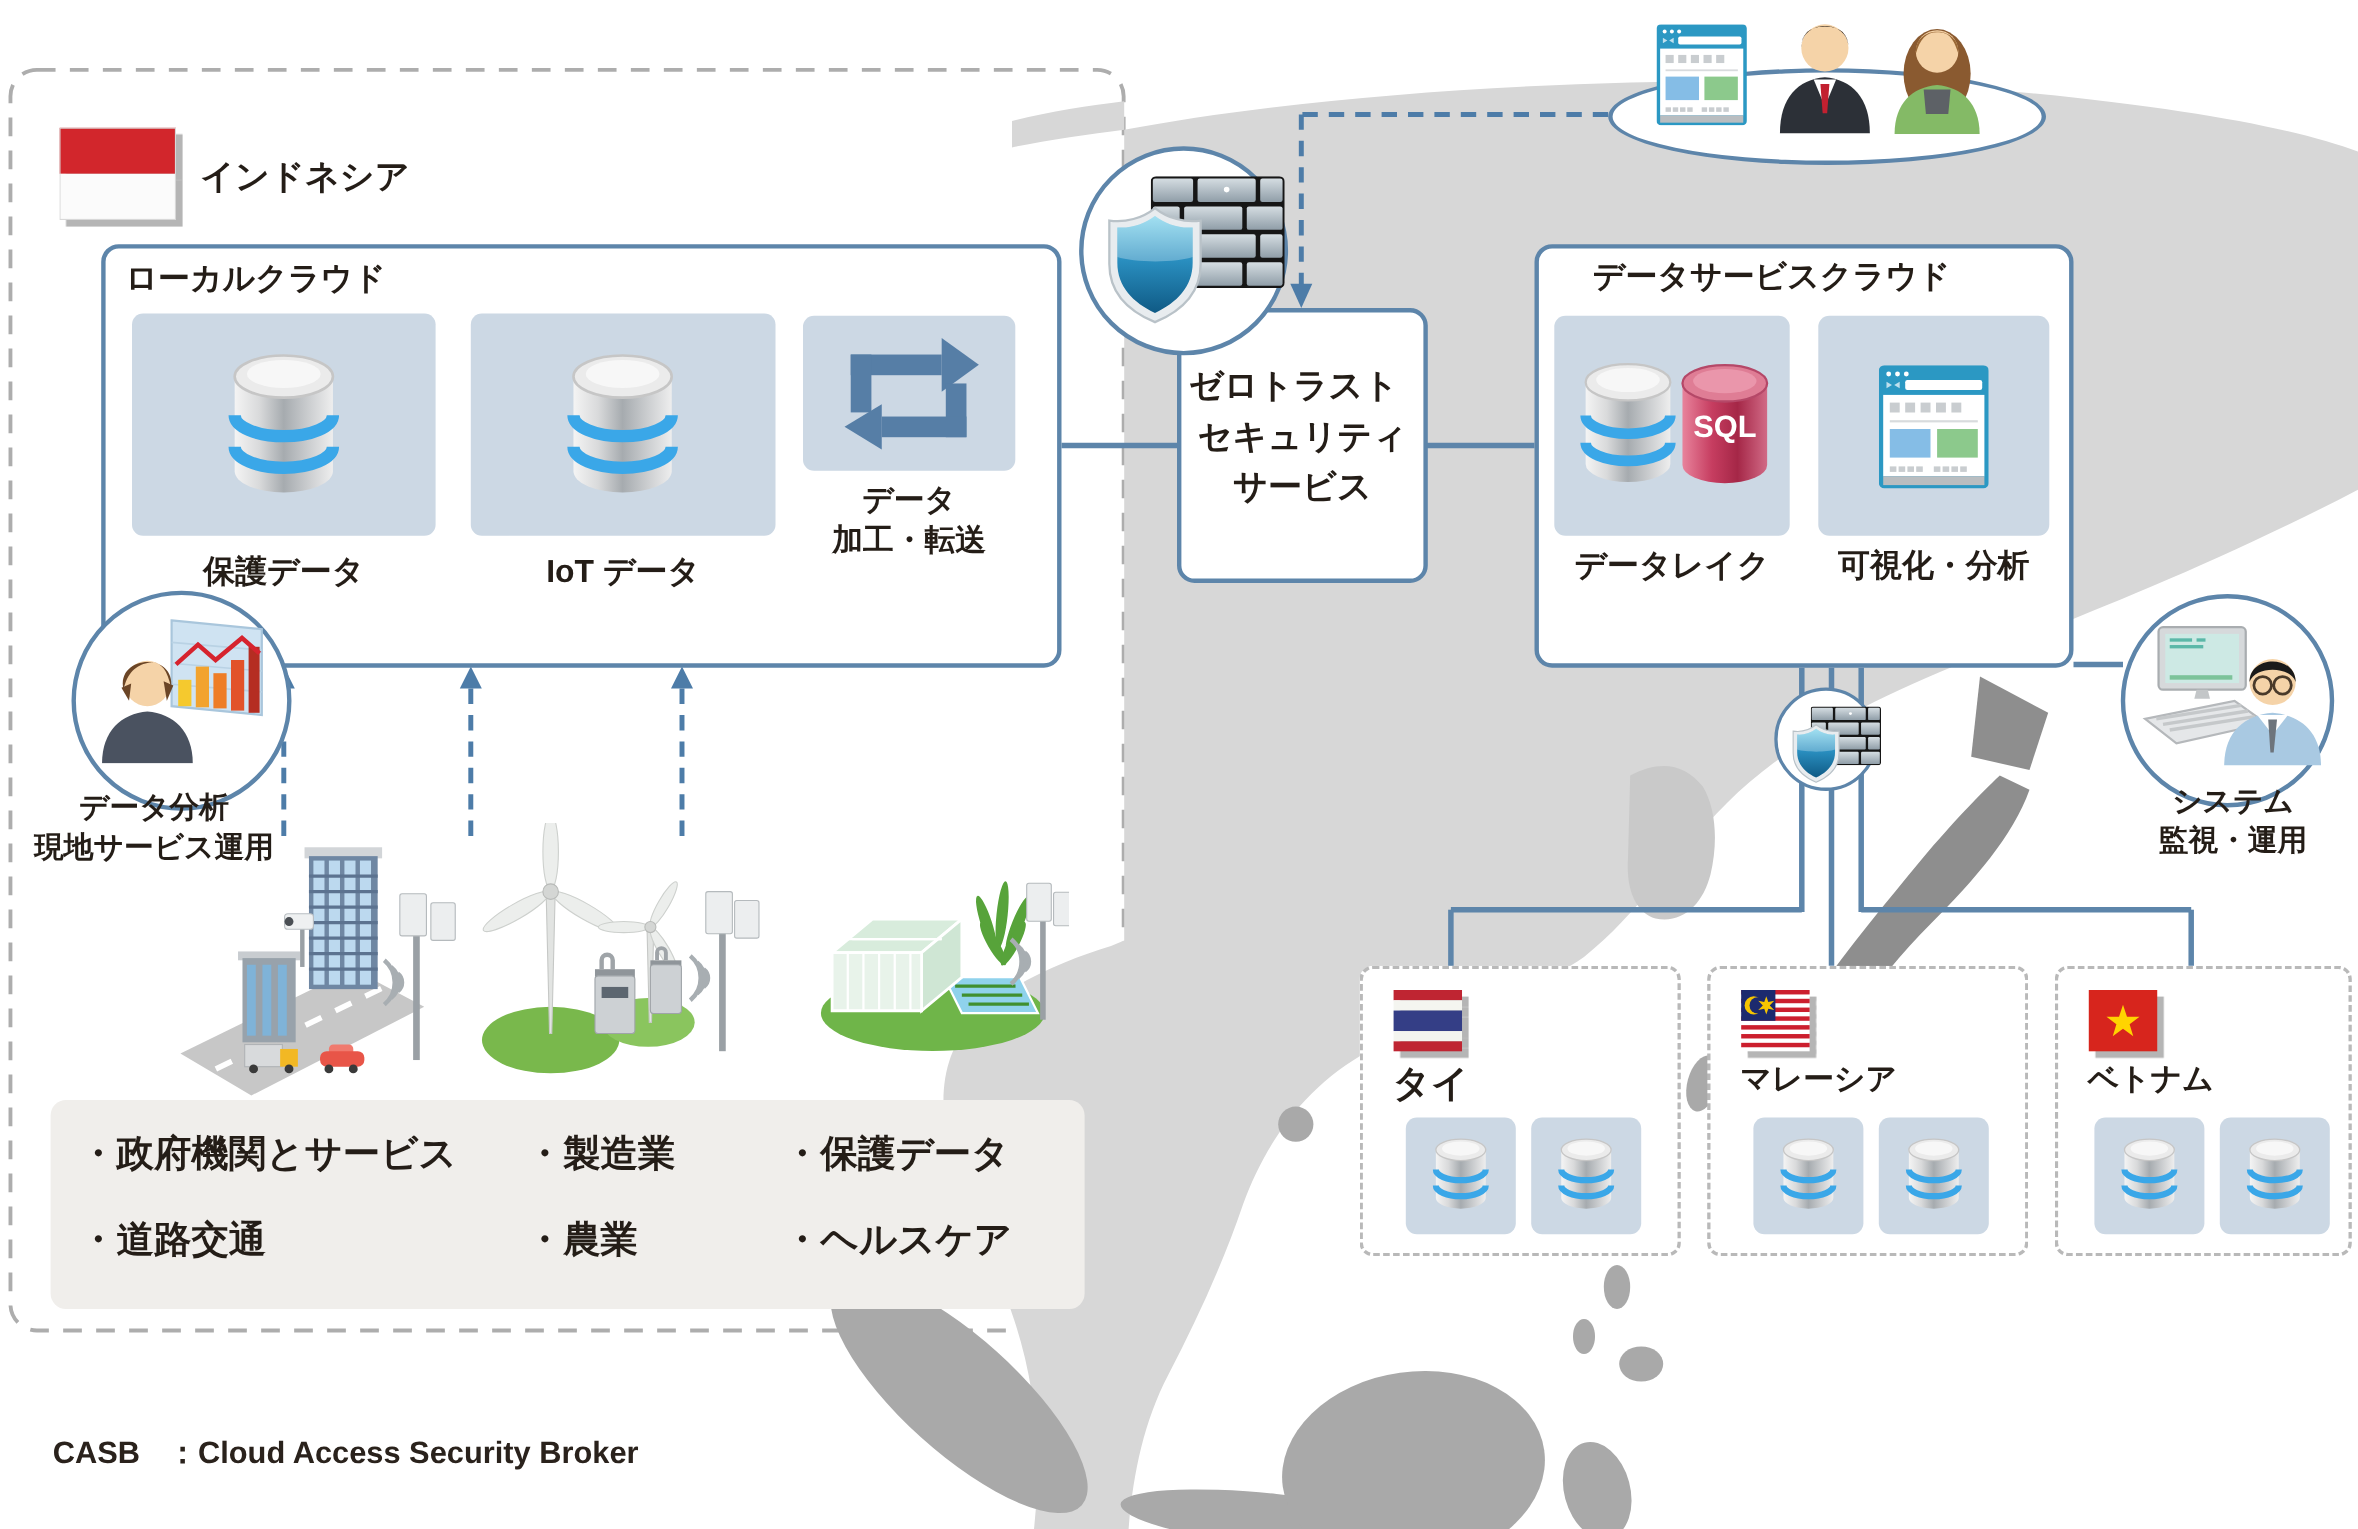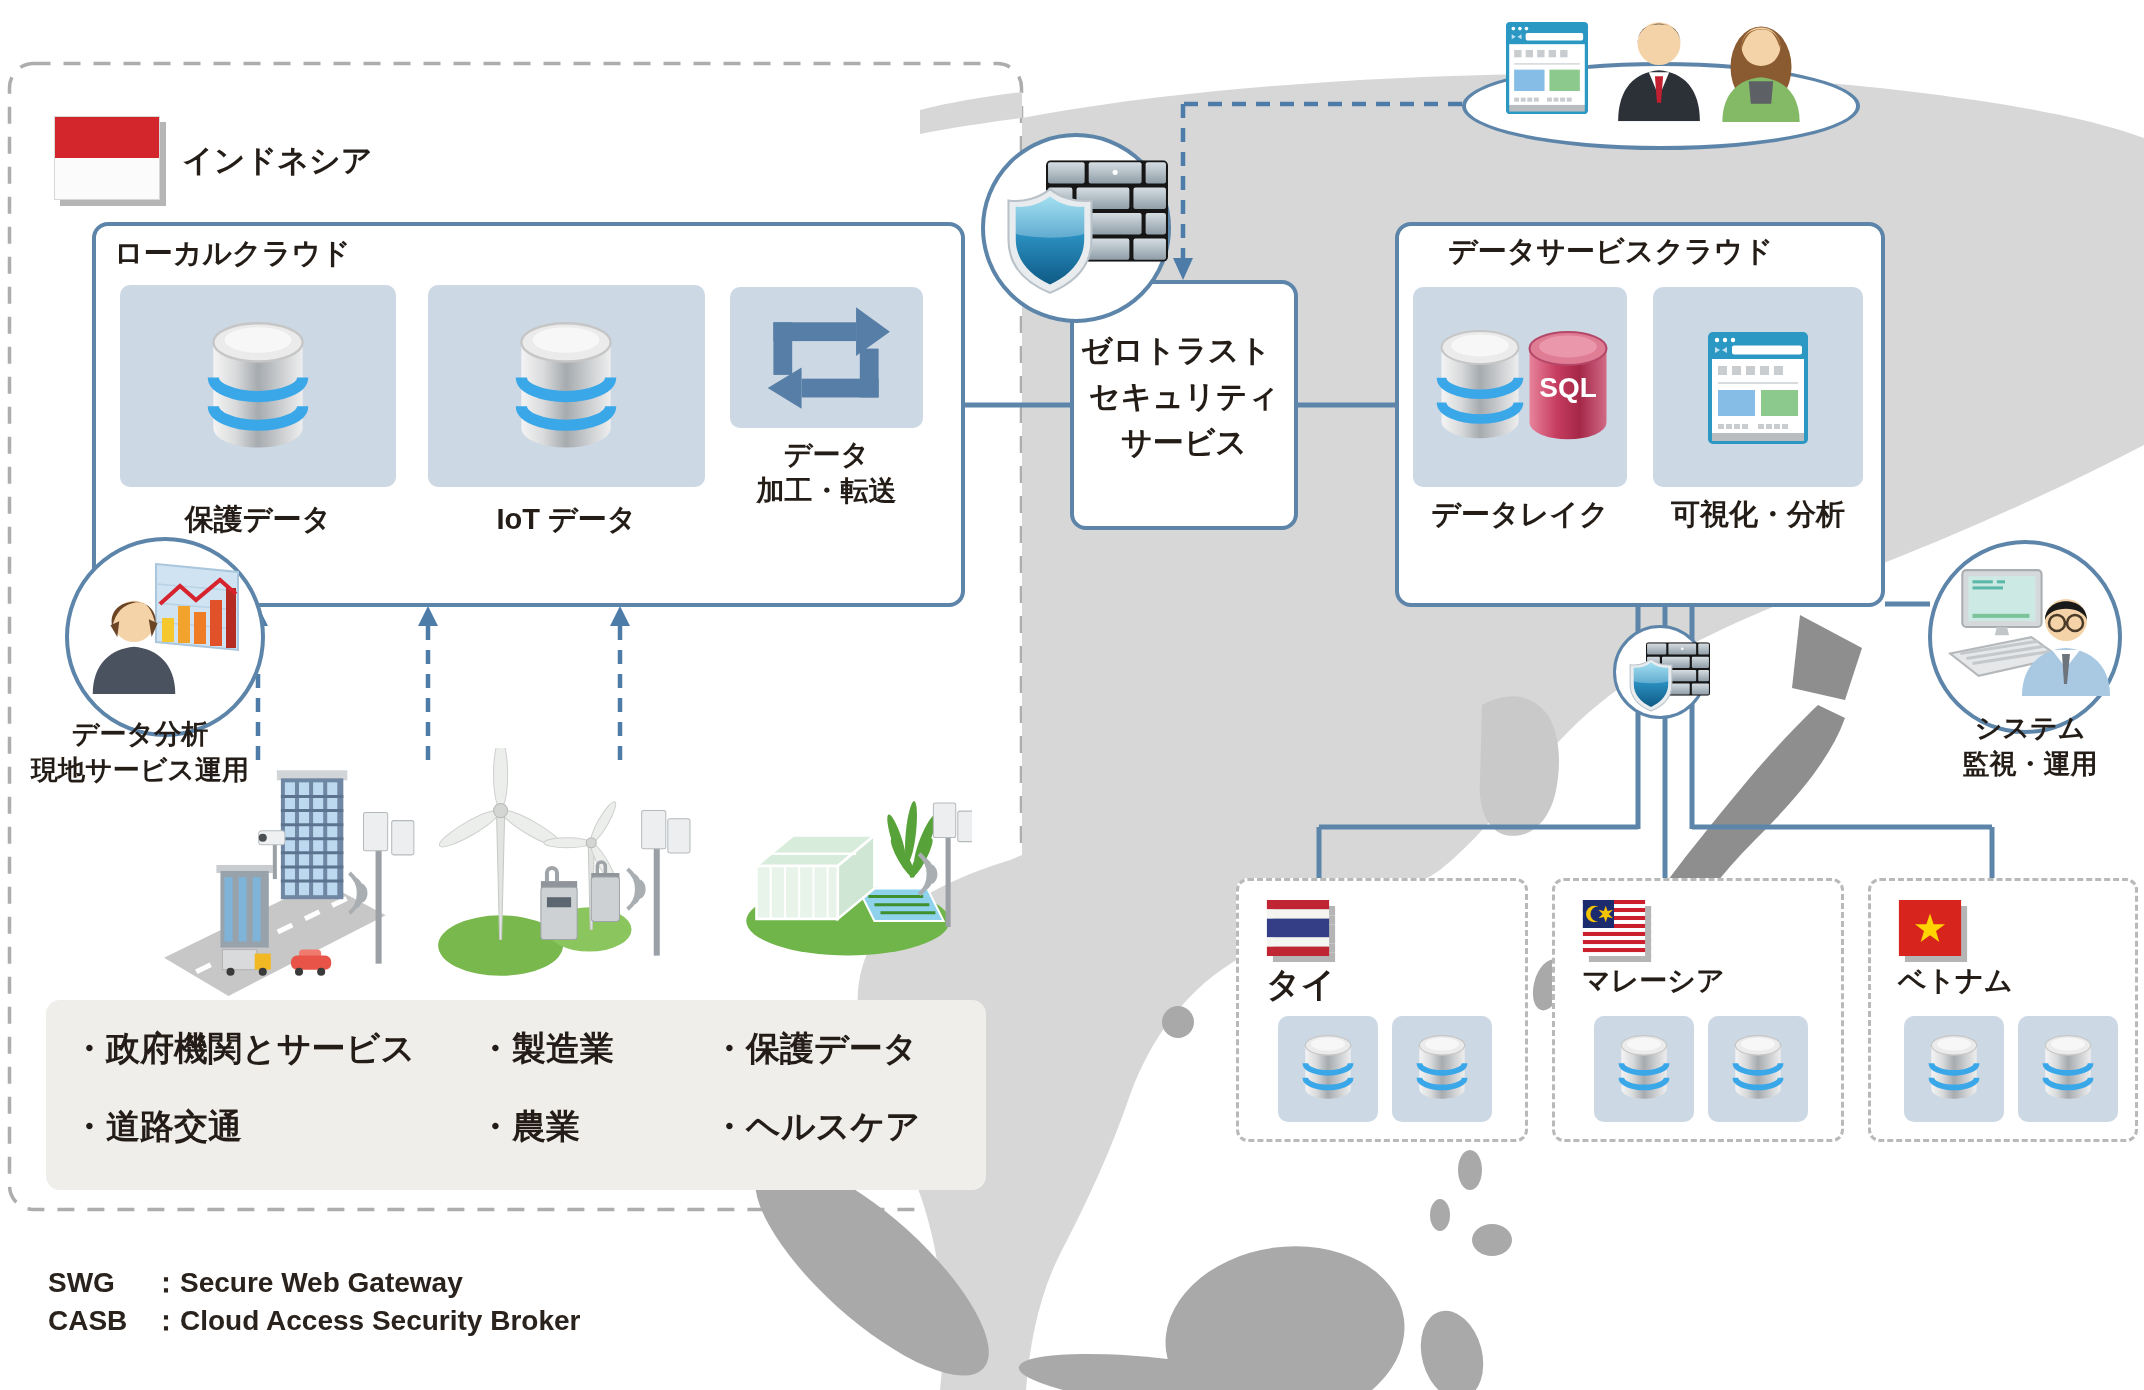--- a/index.html
+++ b/index.html
@@ -421,23 +421,20 @@
     </svg>
 
 <div class="abs" style="left:46px;top:1000px;width:940px;height:190px;background:#f0eeeb;border-radius:14px;z-index:5;"></div>
 <div class="industry" style="left:72px;top:1026px;">・政府機関とサービス</div>
 <div class="industry" style="left:72px;top:1104px;">・道路交通</div>
 <div class="industry" style="left:478px;top:1026px;">・製造業</div>
 <div class="industry" style="left:478px;top:1104px;">・農業</div>
 <div class="industry" style="left:712px;top:1026px;">・保護データ</div>
 <div class="industry" style="left:712px;top:1104px;">・ヘルスケア</div>
 
-<div class="foot" style="left:48px;top:1264px;">
-  <span class="ab">SWG</span><span>：</span><span>Secure Web Gateway</span>
-</div>
 <div class="foot" style="left:48px;top:1302px;">
   <span class="ab">CASB</span><span>：</span><span>Cloud Access Security Broker</span>
 </div>
 
 <div class="bluebox" style="left:1070px;top:280px;width:228px;height:250px;z-index:4;"></div>
 <div class="lbl ctr" style="left:1070px;top:330px;width:212px;font-size:31px;">ゼロトラスト</div>
 <div class="lbl ctr" style="left:1070px;top:376px;width:228px;font-size:31px;">セキュリティ</div>
 <div class="lbl ctr" style="left:1070px;top:422px;width:228px;font-size:31px;">サービス</div>
 
 <div class="circle" style="left:981px;top:133px;width:190px;height:190px;z-index:6;"></div>

